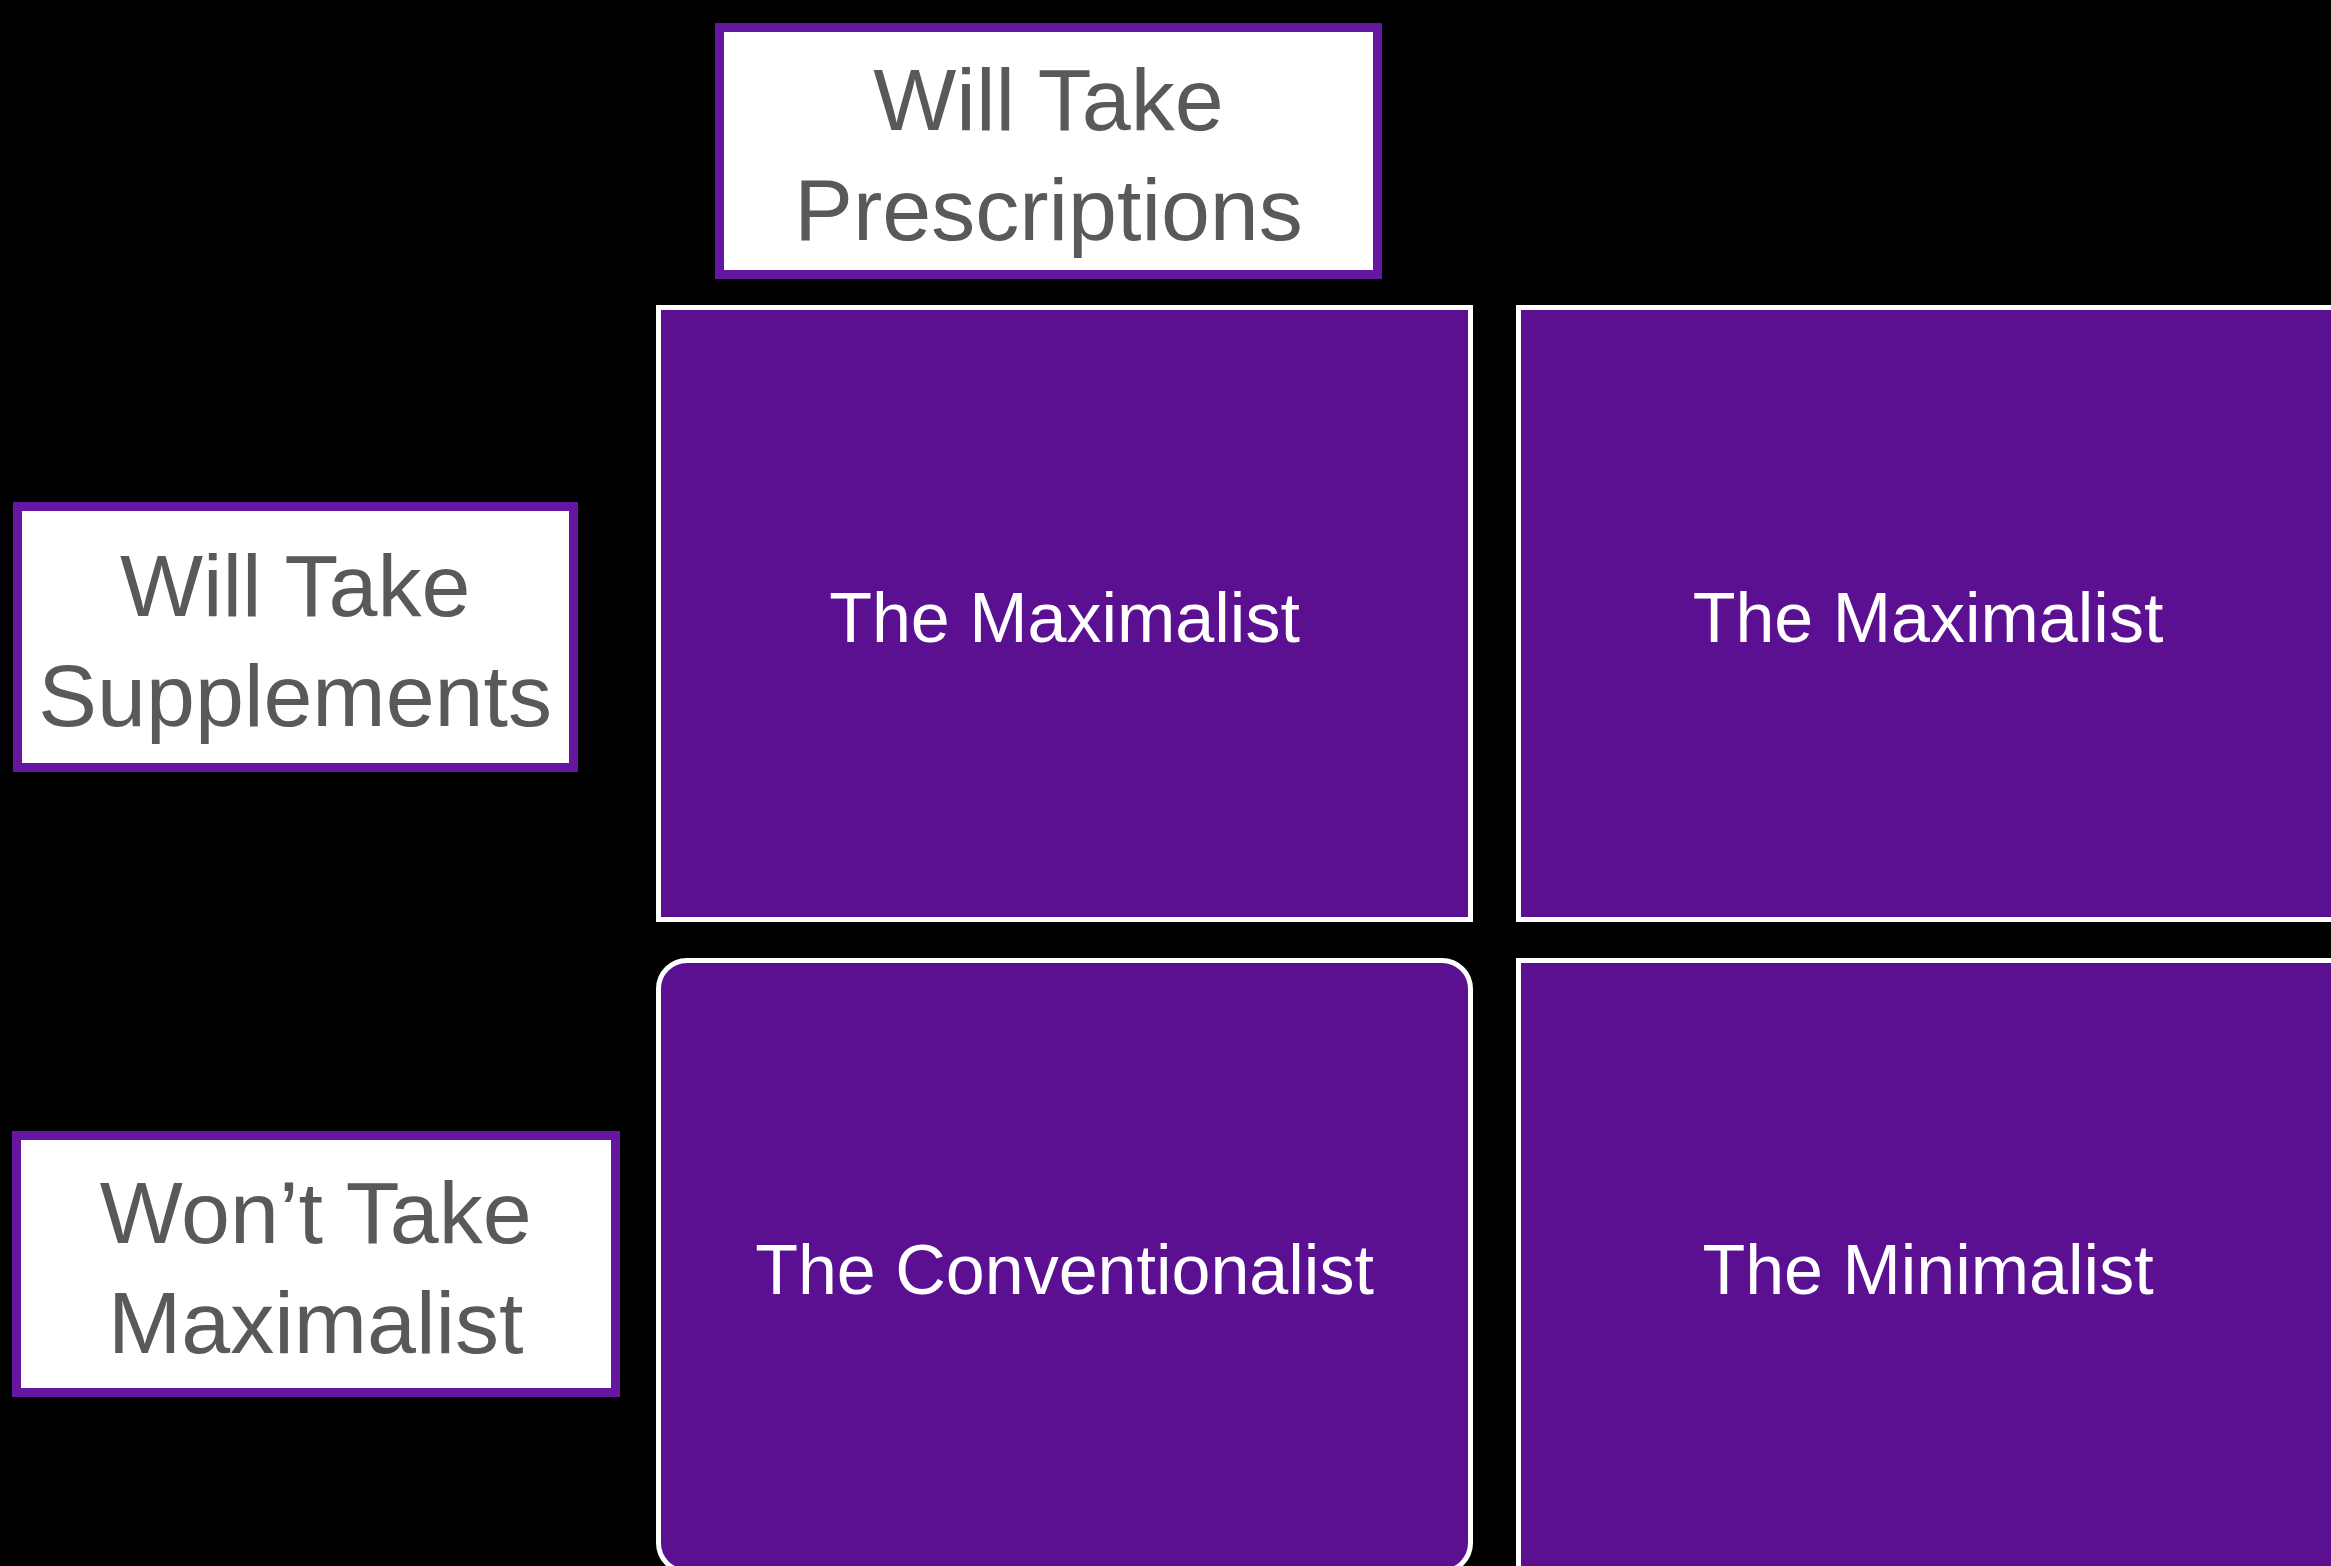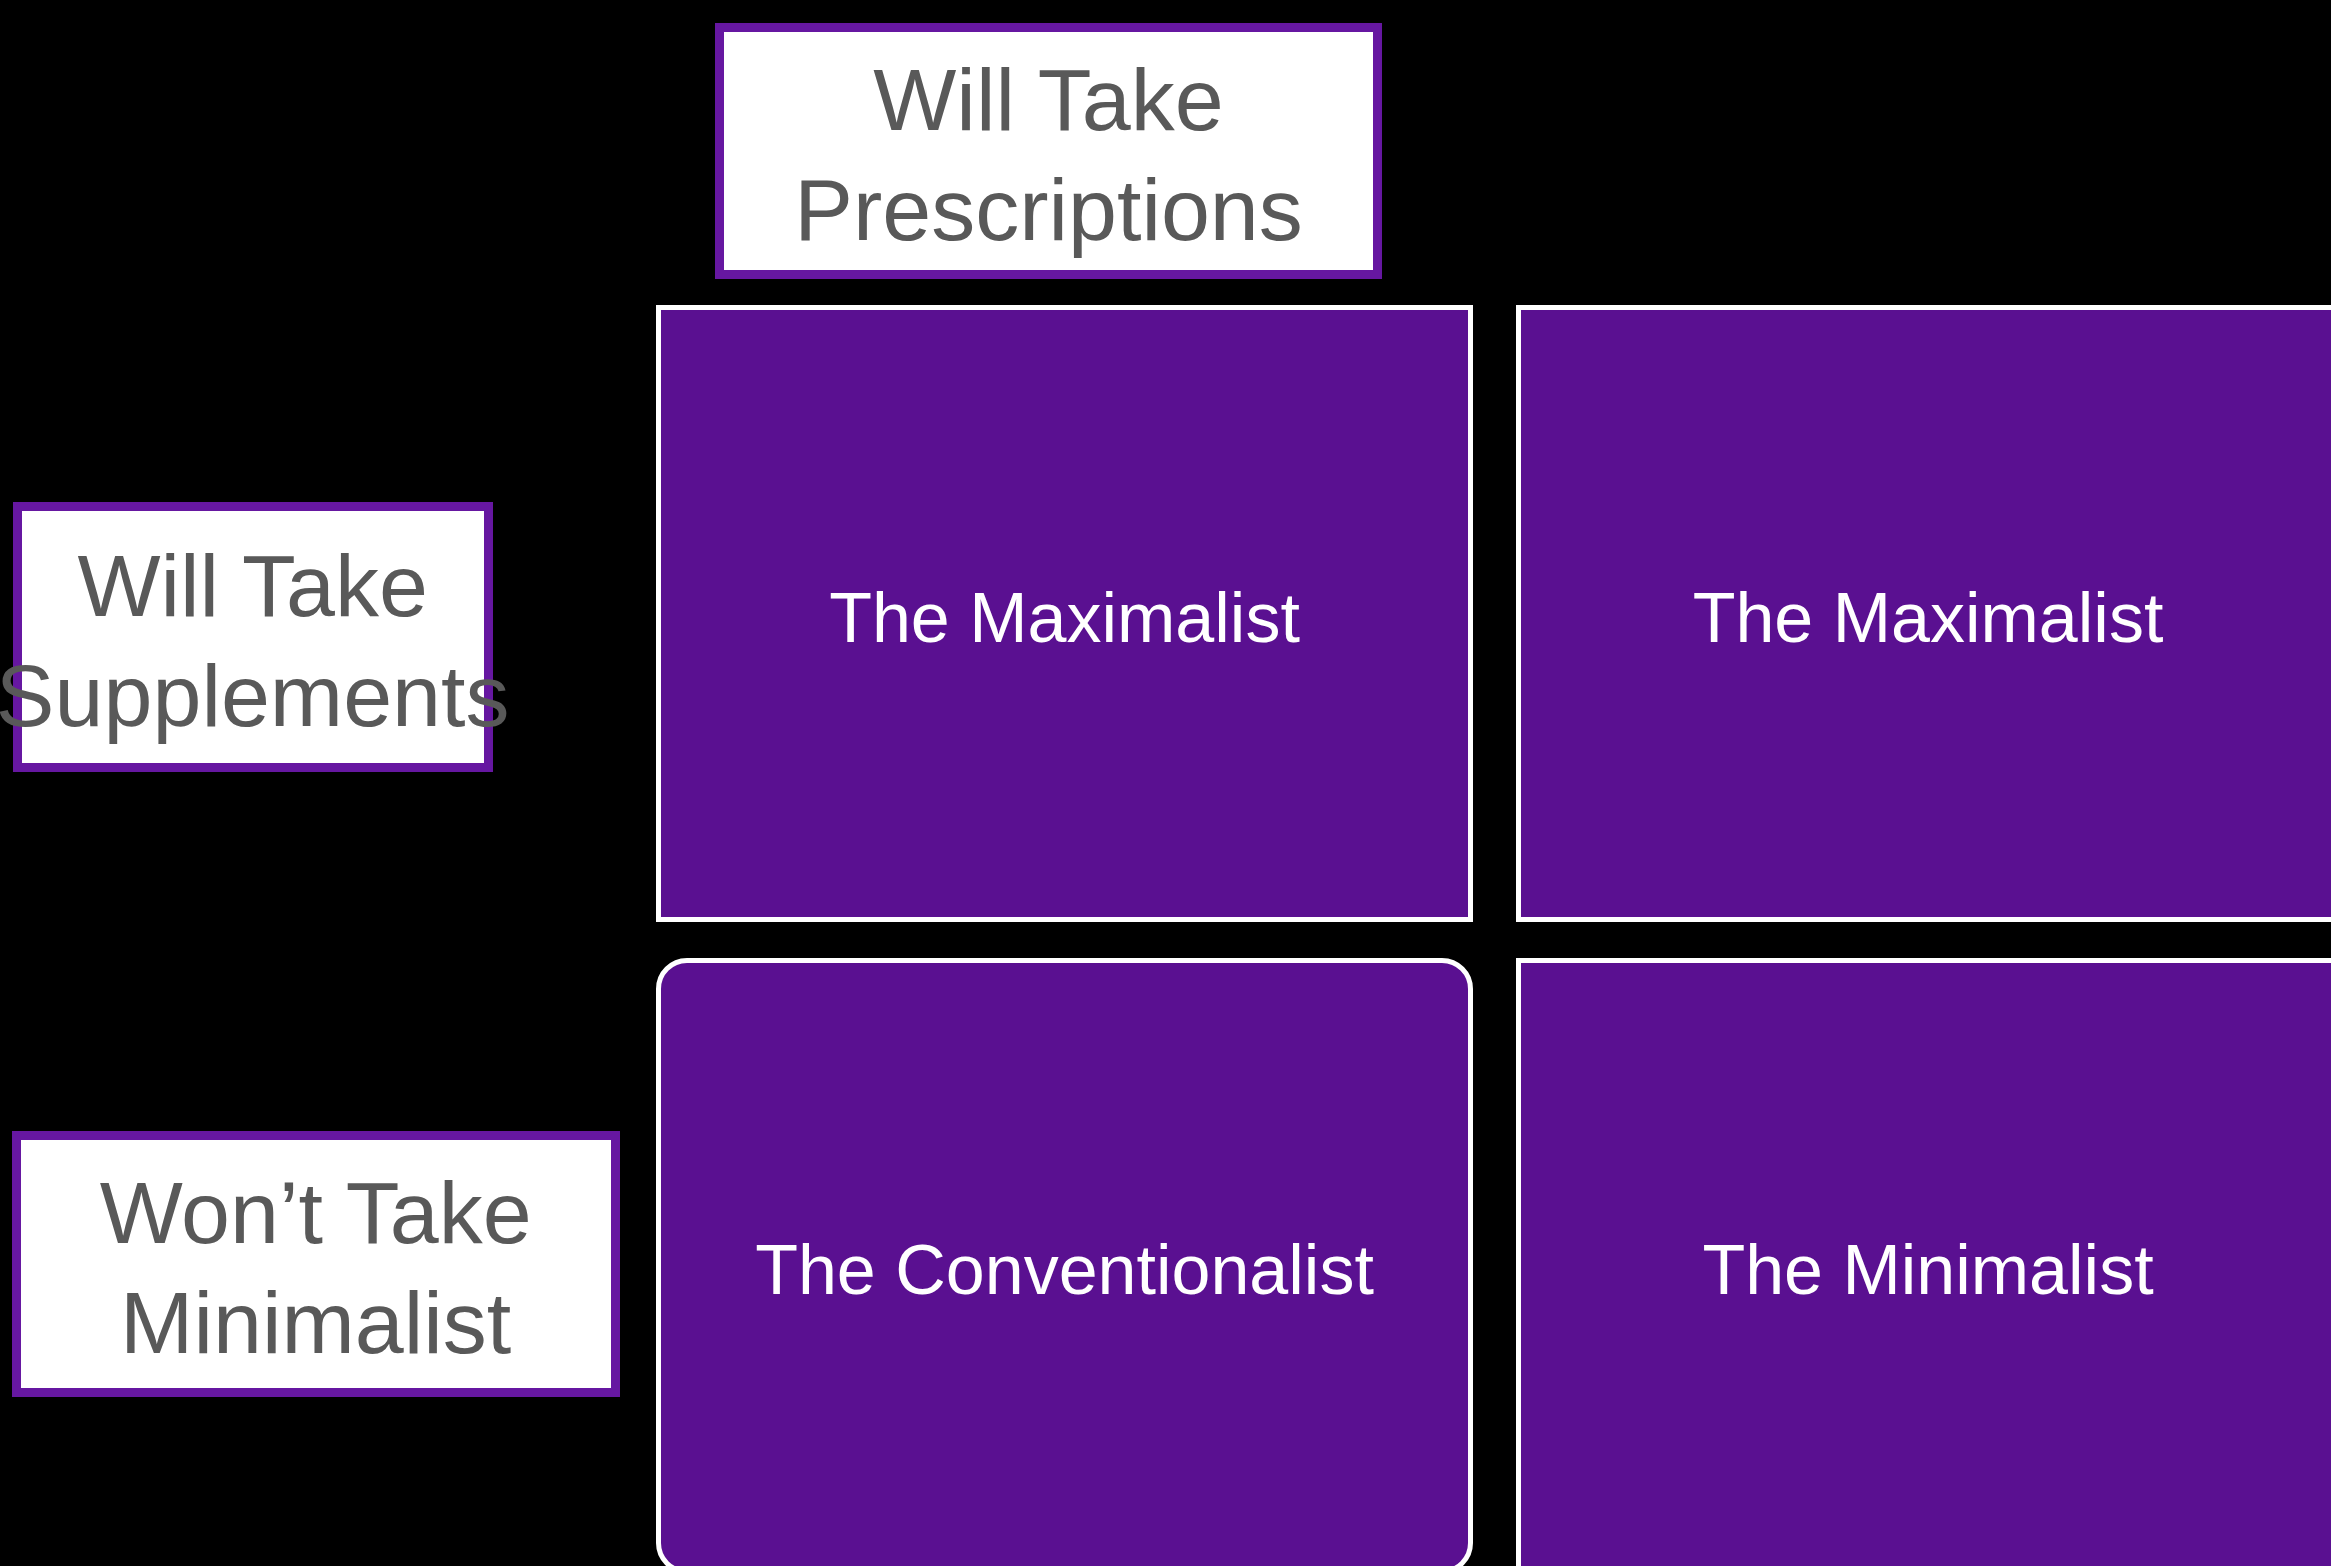--- a/index.html
+++ b/index.html
@@ -40,21 +40,21 @@
     display: flex;
     align-items: center;
     justify-content: center;
     text-align: center;
     font-size: 70px;
     line-height: 1.2;
   }
 
   #col-header-1 { left: 715px;  top: 14.6px;   width: 667px; height: 256px; }
   #col-header-2 { left: 1609px; top: 8.8px;    width: 636px; height: 254px; }
-  #row-header-1 { left: 12.7px;   top: 494px;  width: 480px; height: 270px; text-align: center; }
+  #row-header-1 { left: 12.7px;   top: 494px;  width: 565px; height: 270px; text-align: center; }
   #row-header-2 { left: 11.7px;   top: 1123px; width: 608px; height: 266px; }
 
   #quad-tl { left: 656px;  top: 297px; width: 817px; height: 617px; }
   #quad-tr { left: 1516px; top: 297px; width: 824px; height: 617px; } 
   #quad-bl { left: 656px;  top: 950px; width: 817px; height: 616px; border-radius: 31px; }
   #quad-br { left: 1516px; top: 950px; width: 824px; height: 616px; } 
 </style>
 </head>
 <body>
 
@@ -63,21 +63,21 @@
   <div class="label-box" id="col-header-1">
     <span>Will Take Prescriptions</span>
   </div>
 
 
   <div class="label-box" id="row-header-1">
     <span>Will Take Supplements</span>
   </div>
 
   <div class="label-box" id="row-header-2">
-    <span>Won’t Take Minimalist</span>
+    <span>Won’t Take Maximalist</span>
   </div>
 
   <div class="quadrant" id="quad-tl">
     <span>The Maximalist</span>
   </div>
 
   <div class="quadrant" id="quad-tr">
     <span>The Maximalist</span>
   </div>
 

